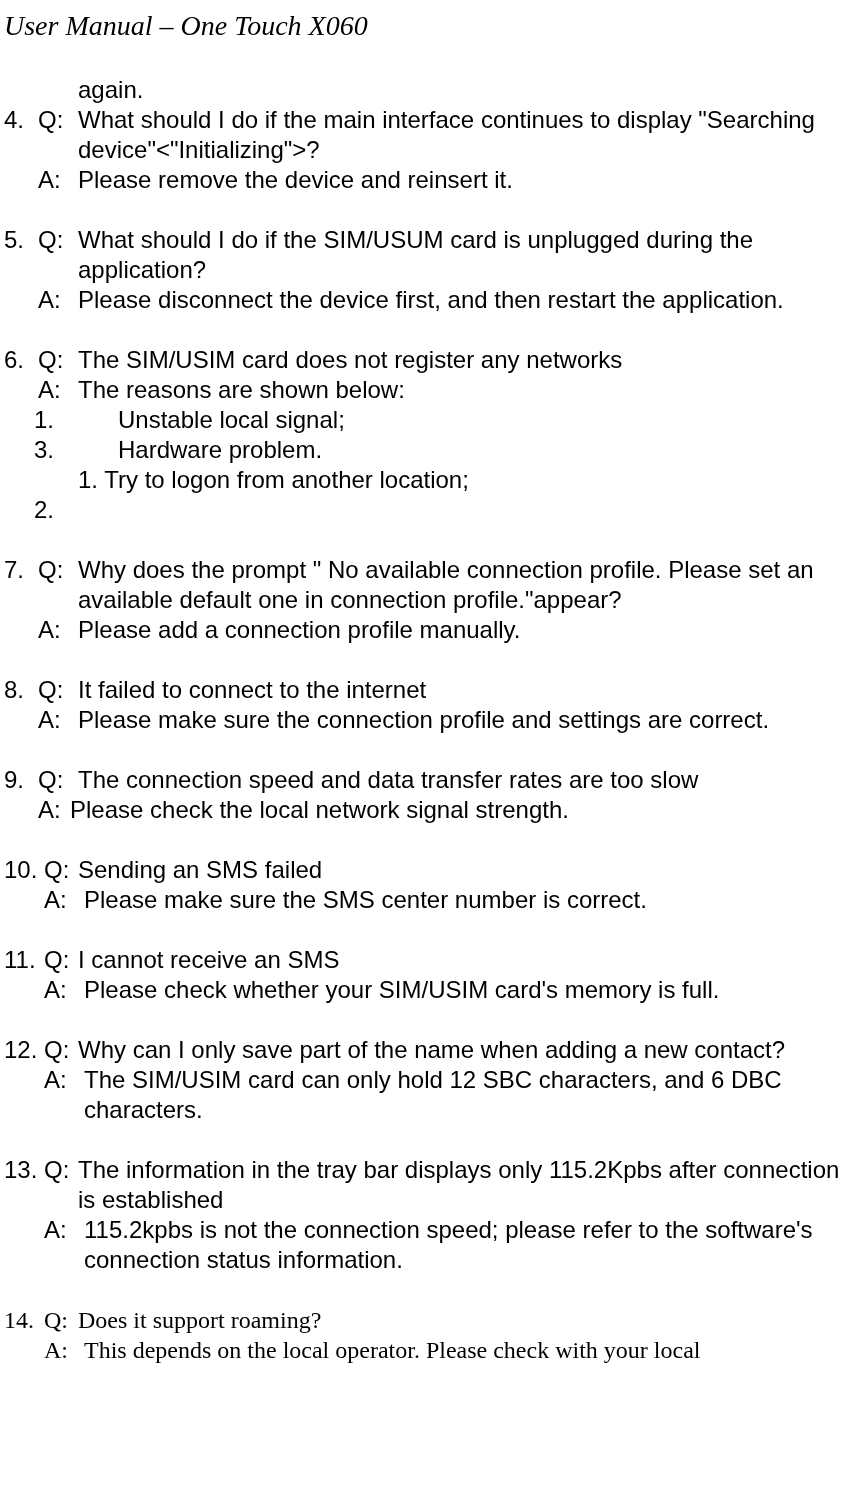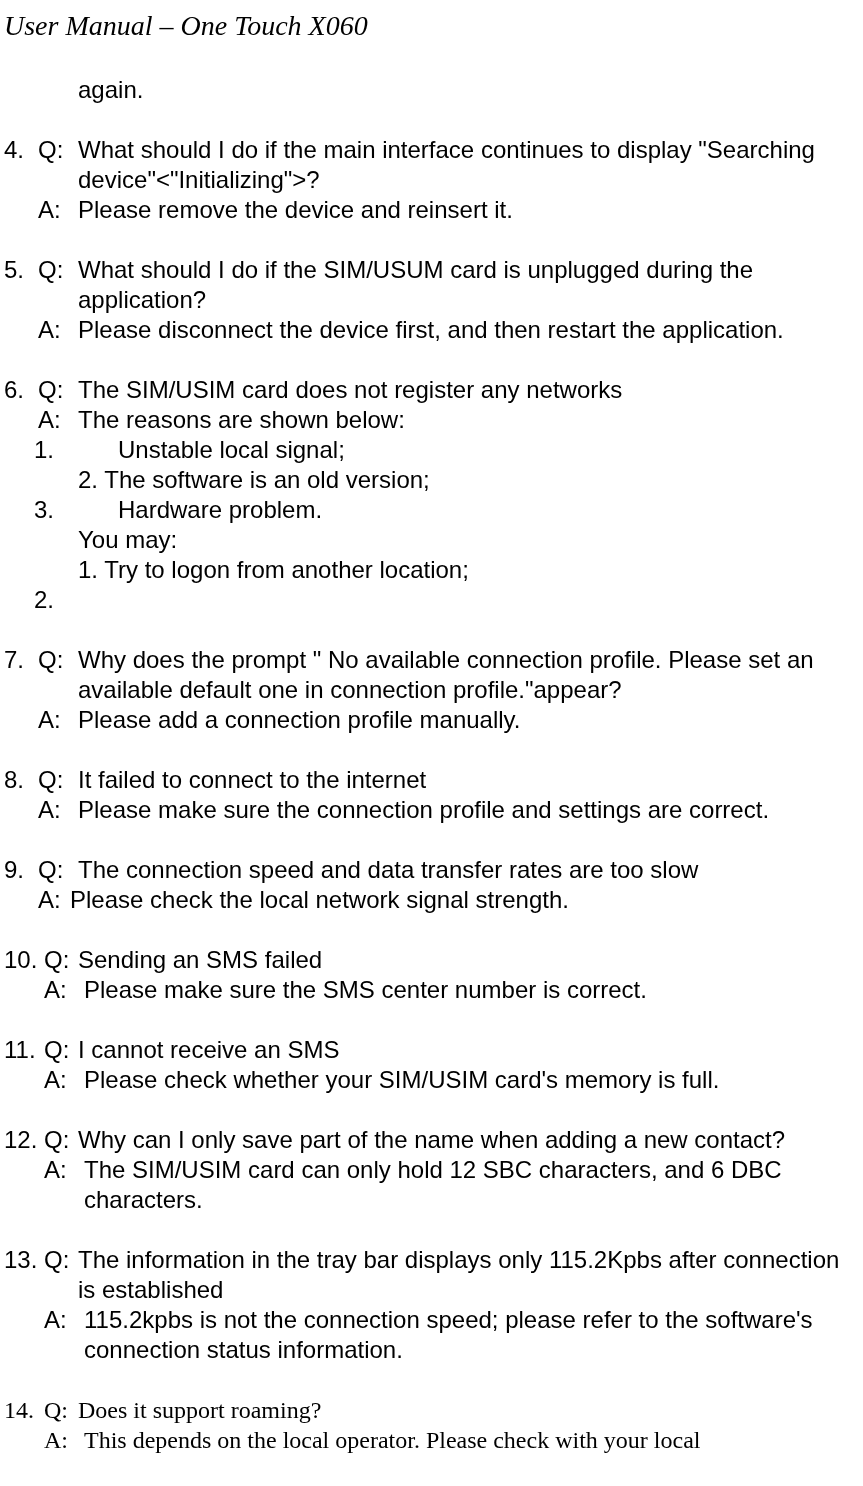--- a/index.html
+++ b/index.html
@@ -16,21 +16,21 @@
   }
   .header {
     font-family: "Times New Roman", Times, serif;
     font-style: italic;
     font-size: 28px;
     padding: 8px 0 0 4px;
   }
   .content {
     padding: 32px 4px 0 4px;
   }
-  .cont { display:block; margin-left:74px; margin-bottom:30px;}
+  .cont { display:block; margin-left:74px; }
   .qa-block { margin-bottom:30px; }
   .row { display:flex; }
   .num { width:34px; flex:0 0 34px; text-align:left; white-space:nowrap;}
   .num.wide { width:40px; flex:0 0 40px; }
   .ql { width:40px; flex:0 0 40px; }
   .txt { flex:1; }
   .subrow { display:flex; }
   .subnum { width:74px; flex:0 0 74px; text-align:center; padding-left:6px; box-sizing:border-box;}
   .indented { margin-left:74px; }
   .row + .row .num, .row + .row .num.wide { visibility:hidden; }
@@ -76,27 +76,25 @@
         <div class="row">
           <div class="num">6.</div>
           <div class="ql" style="width: 40px; flex: 0 0 40px;">A:</div>
           <div class="txt">The reasons are shown below:</div>
         </div>
         <div class="subrow">
           <div class="subnum">1.</div>
           <div style="width:40px;flex:0 0 40px;"></div>
           <div class="txt">Unstable local signal;</div>
         </div>
-        <div class="indented">2. The software is an old version;</div>
         <div class="subrow">
           <div class="subnum">3.</div>
           <div style="width:40px;flex:0 0 40px;"></div>
           <div class="txt">Hardware problem.</div>
         </div>
-        <div class="indented">You may:</div>
         <div class="indented">1. Try to logon from another location;</div>
         <div class="subrow">
           <div class="subnum">2.</div>
           <div style="width:40px;flex:0 0 40px;"></div>
         </div>
       </div>
       <div class="qa-block">
         <div class="row">
           <div class="num">7.</div>
           <div class="ql" style="width:40px;flex:0 0 40px;">Q:</div>

